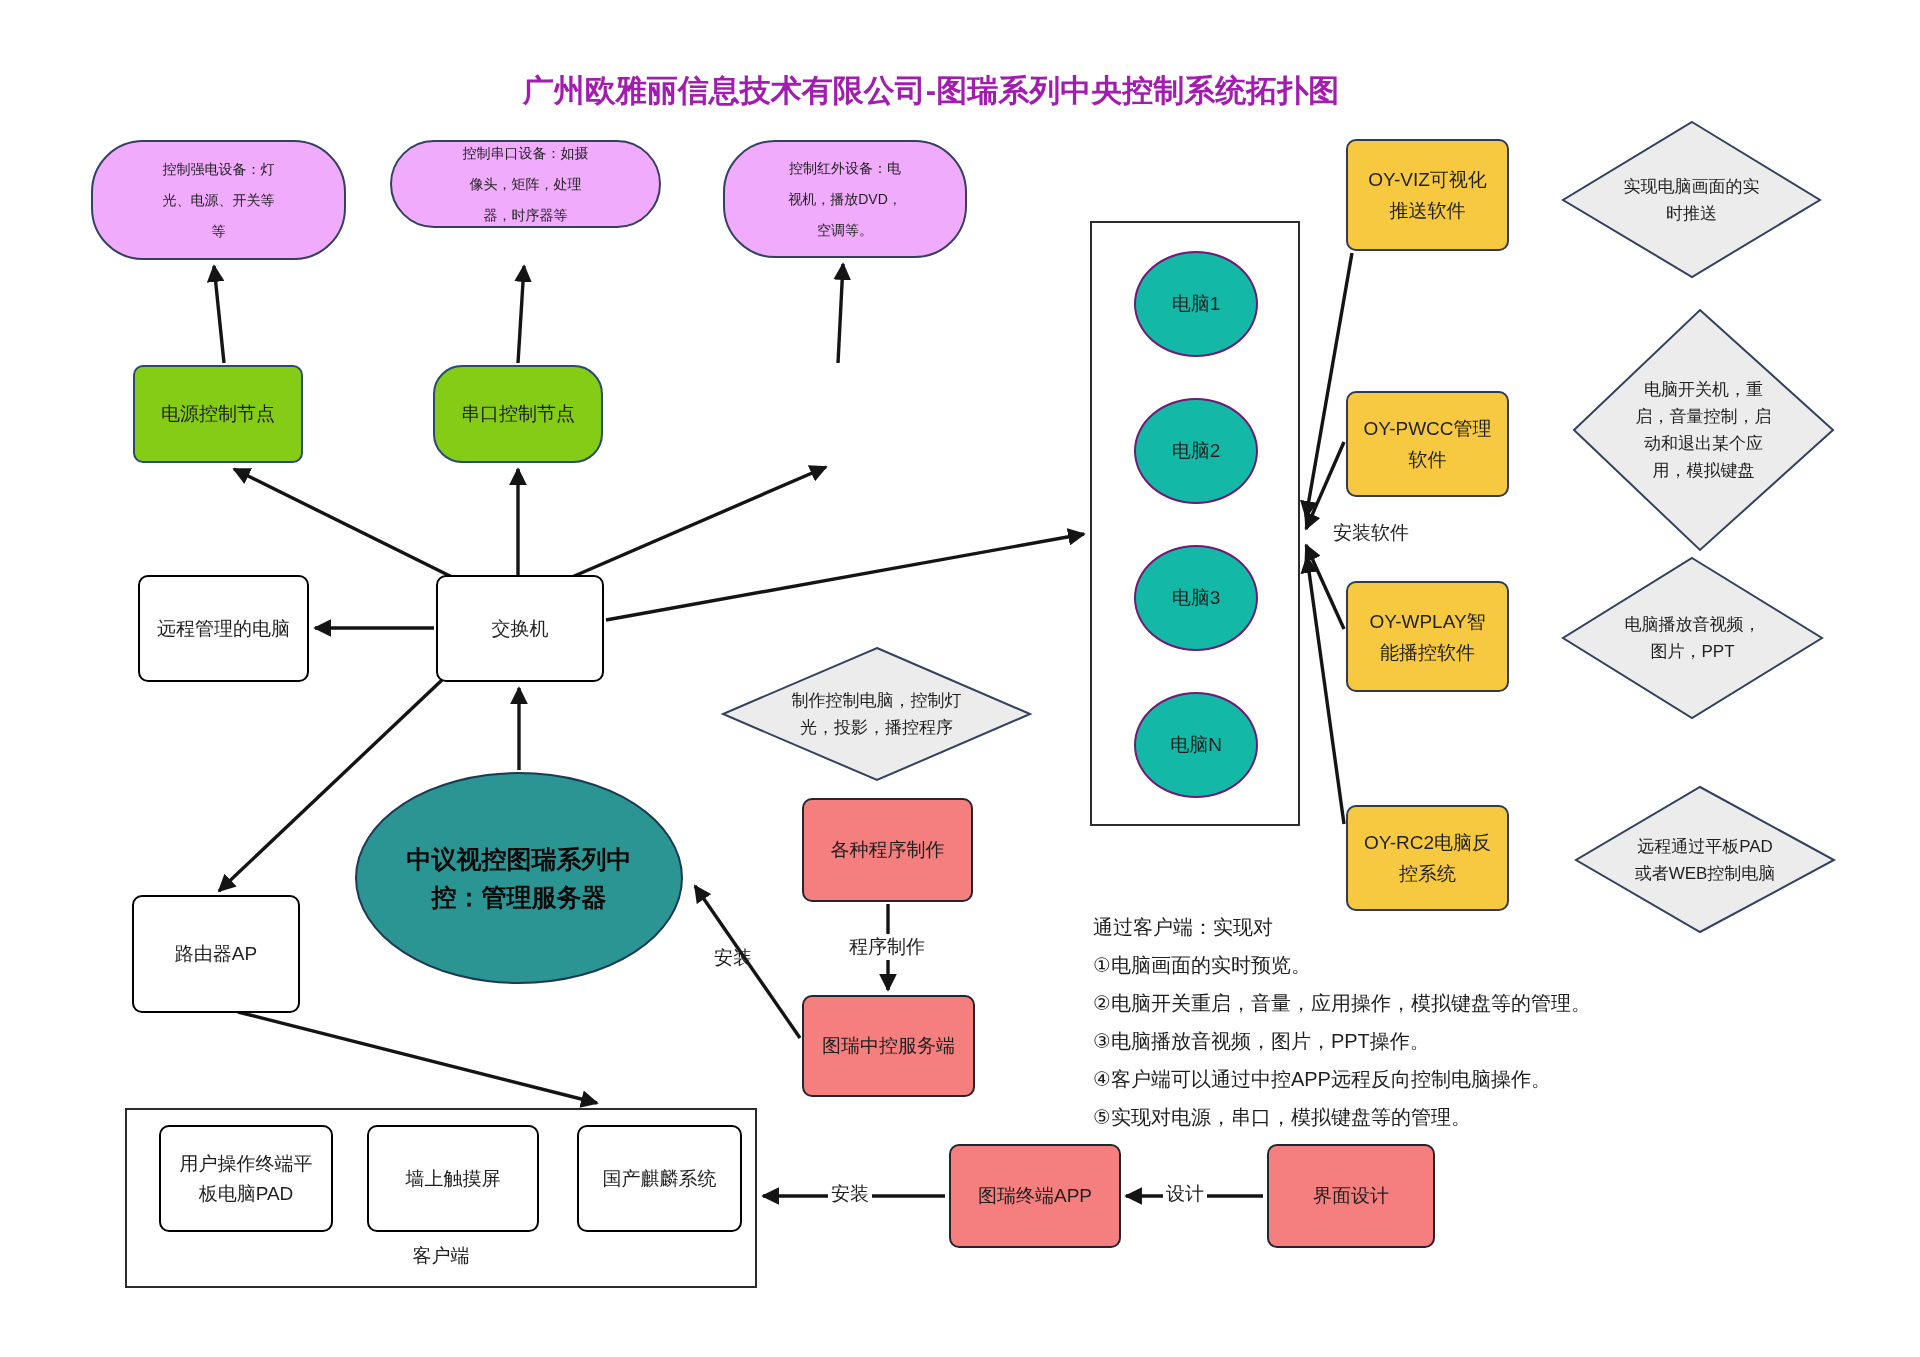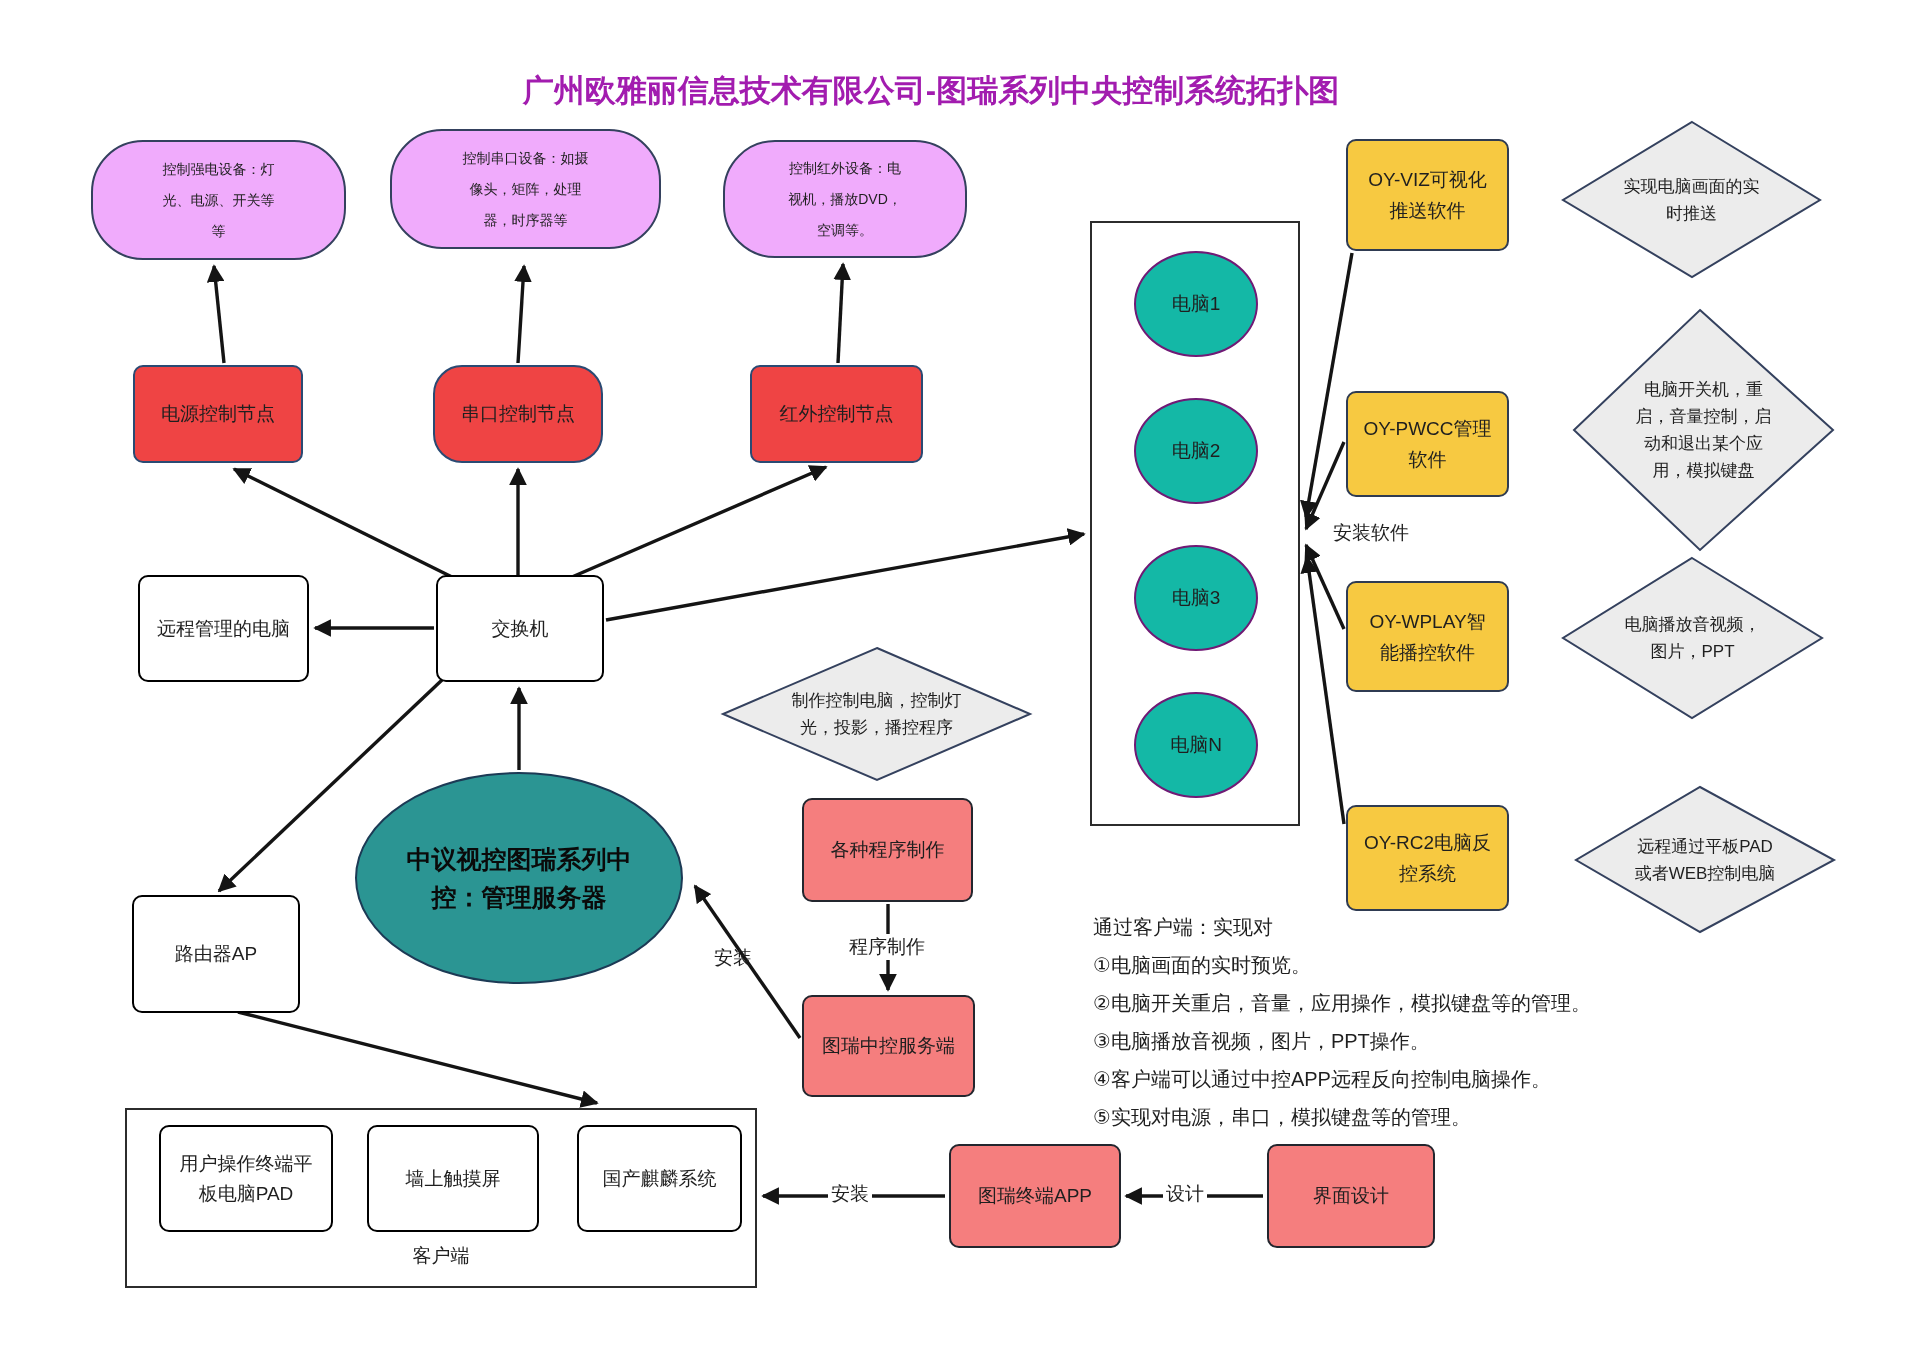--- a/index.html
+++ b/index.html
@@ -2,21 +2,21 @@
 <html><head>
 <meta charset="utf-8">
 <style>
   html,body{margin:0;padding:0;background:#fff;}
   #canvas{position:relative;width:1920px;height:1357px;background:#ffffff;overflow:hidden;
           font-family:"Liberation Sans","DejaVu Sans",sans-serif;color:#1f1f1f;}
   .abs{position:absolute;box-sizing:border-box;}
   .shape{display:flex;align-items:center;justify-content:center;text-align:center;
          white-space:pre-line;z-index:2;}
   .stadium{background:#f0abfc;border:2px solid #34415e;border-radius:52px;font-size:14px;line-height:31px;}
-  .bluebox{background:#ef4444;border:2px solid #2a4a73;border-radius:10px;font-size:19px;line-height:30px;}
+  .bluebox{background:#84cc16;border:2px solid #2a4a73;border-radius:10px;font-size:19px;line-height:30px;}
   .whitebox{background:#fff;border:2px solid #000000;border-radius:10px;font-size:19px;line-height:30px;}
   .yellowbox{background:#f7c941;border:2px solid #2f3b52;border-radius:10px;font-size:19px;line-height:31px;}
   .redbox{background:#f57e7e;border:2px solid #23262e;border-radius:10px;font-size:19px;line-height:30px;}
   .circle{background:#14b8a6;border:2px solid #701a75;border-radius:50%;font-size:19px;}
   .frame{background:#fff;border:2px solid #2c2c2c;z-index:0;}
   .ellipse{background:#2b9593;border:2px solid #1c3a55;border-radius:50%;
            font-size:25px;font-weight:bold;color:#0a0a0a;line-height:38px;}
   .dtext{font-size:17px;line-height:27px;background:transparent;border:none;z-index:2;}
   .linelabel{position:absolute;font-size:19px;white-space:nowrap;z-index:3;transform:translate(-50%,-50%);}
   .whitebg{background:#fff;padding:0 3px;}
@@ -65,30 +65,29 @@
       <polygon points="1692,558 1822,638 1692,718 1563,638"></polygon>
       <polygon points="1700,787 1834,860 1700,932 1576,860"></polygon>
     </g>
   </svg>
 
   <div class="title" style="left:931px;top:70px;">广州欧雅丽信息技术有限公司-图瑞系列中央控制系统拓扑图</div>
 
   <div class="abs shape stadium" style="left:91px;top:140px;width:255px;height:120px;">控制强电设备：灯
 光、电源、开关等
 等</div>
-  <div class="abs shape stadium" style="left:390px;top:129px;width:271px;height:120px;">控制串口设备：如摄
+  <div class="abs shape stadium" style="left:390px;top:140px;width:271px;height:88px;">控制串口设备：如摄
 像头，矩阵，处理
 器，时序器等</div>
   <div class="abs shape stadium" style="left:723px;top:140px;width:244px;height:118px;">控制红外设备：电
 视机，播放DVD，
 空调等。</div>
 
   <div class="abs shape bluebox" style="left:133px;top:365px;width:170px;height:98px;">电源控制节点</div>
   <div class="abs shape bluebox" style="left:433px;top:365px;width:170px;height:98px;border-radius:29px;">串口控制节点</div>
-  <div class="abs shape bluebox" style="left:750px;top:365px;width:173px;height:98px;">红外控制节点</div>
 
   <div class="abs shape whitebox" style="left:138px;top:575px;width:171px;height:107px;">远程管理的电脑</div>
   <div class="abs shape whitebox" style="left:436px;top:575px;width:168px;height:107px;">交换机</div>
   <div class="abs shape whitebox" style="left:132px;top:895px;width:168px;height:118px;">路由器AP</div>
 
   <div class="abs shape ellipse" style="left:355px;top:772px;width:328px;height:212px;">中议视控图瑞系列中
 控：管理服务器</div>
 
   <div class="abs shape dtext" style="left:723px;top:648px;width:307px;height:132px;">制作控制电脑，控制灯
 光，投影，播控程序</div>

